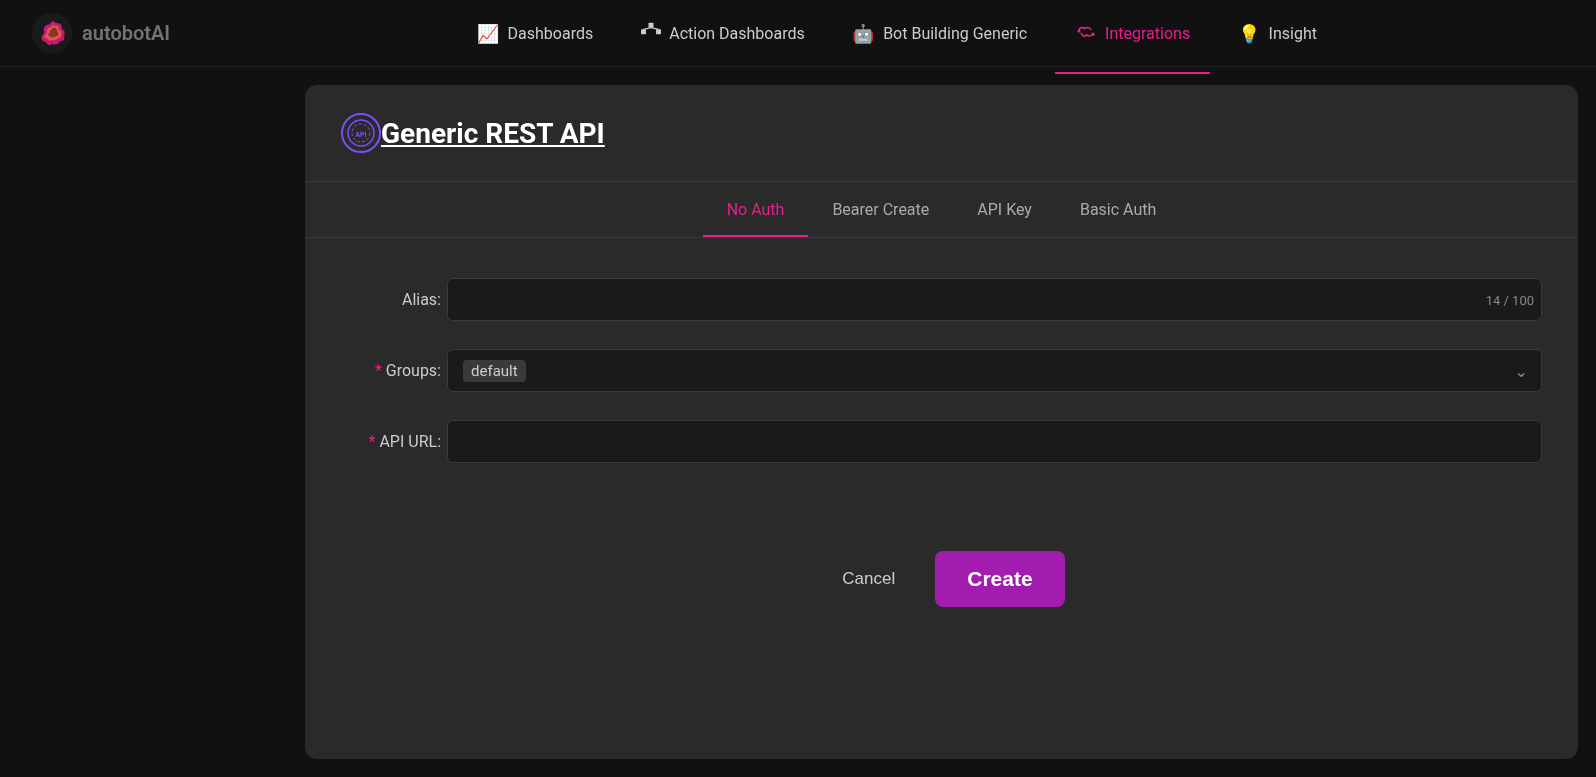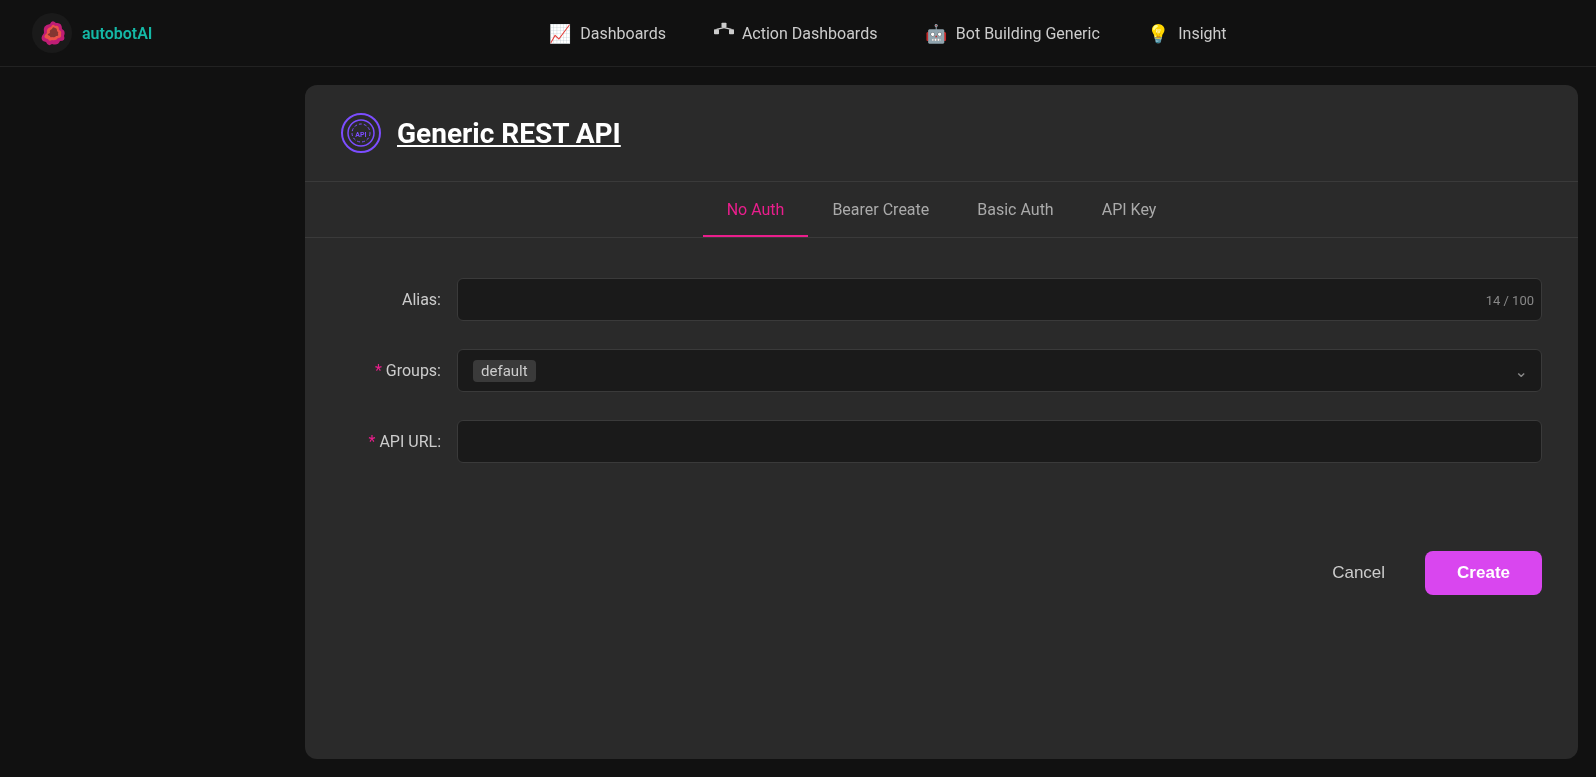--- a/index.html
+++ b/index.html
@@ -29,22 +29,22 @@
       gap: 10px;
       margin-right: 60px;
     }
 
     .logo-icon {
       width: 40px;
       height: 40px;
     }
 
     .nav-logo-text {
-      color: #14b8a6;
-      font-size: 16px;
+      color: #737373;
+      font-size: 20px;
       font-weight: 600;
       text-align: right;
     }
 
     .nav-links {
       display: flex;
       align-items: center;
       gap: 8px;
       flex: 1;
       justify-content: center;
@@ -97,21 +97,20 @@
       border-radius: 12px;
       margin: 18px 18px 18px 0;
       padding: 0;
       overflow: hidden;
     }
 
     .form-header {
       padding: 28px 36px;
       display: flex;
       align-items: center;
-      gap: 16px;
       border-bottom: 1px solid #3a3a3a;
     }
 
     .api-icon {
       width: 40px;
       height: 40px;
       border-radius: 50%;
       border: 2px solid #7c4dff;
       display: flex;
       align-items: center;
@@ -162,21 +161,21 @@
 
     
     .form-body {
       padding: 40px 36px 30px 36px;
     }
 
     .form-row {
       display: flex;
       align-items: center;
       margin-bottom: 28px;
-      gap: 16px;
+      gap: 6px;
     }
 
     .form-label {
       color: #cccccc;
       font-size: 16px;
       min-width: 100px;
       text-align: right;
       white-space: nowrap;
     }
 
@@ -246,43 +245,43 @@
       top: 50%;
       transform: translateY(-50%);
       color: #888;
       pointer-events: none;
       font-size: 16px;
     }
 
     
     .form-actions {
       display: flex;
-      justify-content: flex-end;
+      justify-content: center;
       gap: 16px;
       padding: 20px 36px 30px 36px;
       margin-top: 10px;
     }
 
     .btn-cancel {
       background: transparent;
       border: none;
       color: #cccccc;
       font-size: 17px;
       padding: 12px 24px;
       cursor: pointer;
       border-radius: 6px;
     }
 
     .btn-create {
-      background: #d946ef;
+      background: #a21caf;
       border: none;
       color: #ffffff;
-      font-size: 17px;
+      font-size: 21px;
       font-weight: 600;
-      padding: 4px 32px;
+      padding: 16px 32px;
       cursor: pointer;
       border-radius: 8px;
     }
 
     
     .groups-selected-text {
       position: absolute;
       left: 16px;
       top: 50%;
       transform: translateY(-50%);
@@ -323,20 +322,31 @@
           <line x1="3" y1="8" x2="12" y2="6" stroke="#cccccc" stroke-width="1.5"></line>
           <line x1="21" y1="8" x2="12" y2="6" stroke="#cccccc" stroke-width="1.5"></line>
         </svg>
       </span>
       <span>Action Dashboards</span>
     </a>
     <a class="nav-item">
       <span style="font-size:18px">🤖</span>
       <span>Bot Building Generic</span>
     </a>
+    <a class="nav-item active">
+      <span>
+        <svg width="22" height="18" viewBox="0 0 28 20" fill="none" xmlns="http://www.w3.org/2000/svg">
+          <path d="M5 10 C5 6 9 4 12 7 C14 5 18 5 20 8" stroke="#e91e8c" stroke-width="2" fill="none" stroke-linecap="round"></path>
+          <path d="M8 13 C8 16 12 18 15 15 C17 17 21 17 23 14" stroke="#e91e8c" stroke-width="2" fill="none" stroke-linecap="round"></path>
+          <circle cx="5" cy="10" r="2" fill="#e91e8c"></circle>
+          <circle cx="23" cy="14" r="2" fill="#e91e8c"></circle>
+        </svg>
+      </span>
+      <span>Integrations</span>
+    </a>
     <a class="nav-item">
       <span style="font-size:18px">💡</span>
       <span>Insight</span>
     </a>
   </div>
 </nav>
 
 <div class="main-content">
   <div class="left-panel"></div>
 
@@ -354,24 +364,24 @@
     </div>
 
     <div class="tabs-bar">
       <div class="tab-item active">
         <span>No Auth</span>
       </div>
       <div class="tab-item">
         <span>Bearer Create</span>
       </div>
       <div class="tab-item">
+        <span>API Key</span>
+      </div>
+      <div class="tab-item">
         <span>Basic Auth</span>
-      </div>
-      <div class="tab-item">
-        <span>API Key</span>
       </div>
     </div>
 
     <div class="form-body">
 
       <div class="form-row">
         <label class="form-label">Alias:</label>
         <div class="alias-wrapper">
           <input class="alias-input" type="text" value="" style="">
           <span class="alias-count">14 / 100</span>

